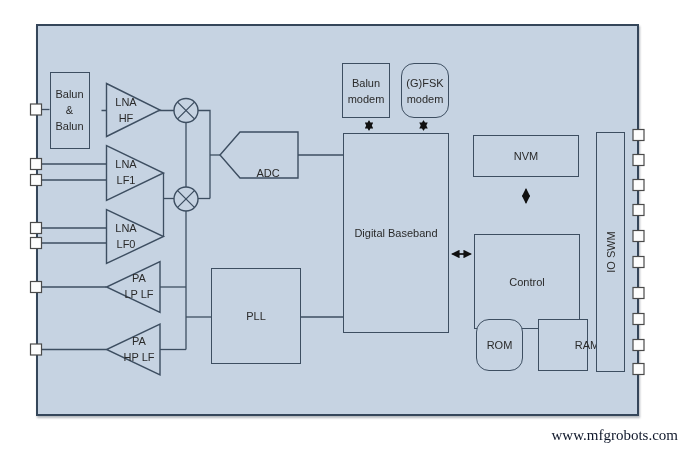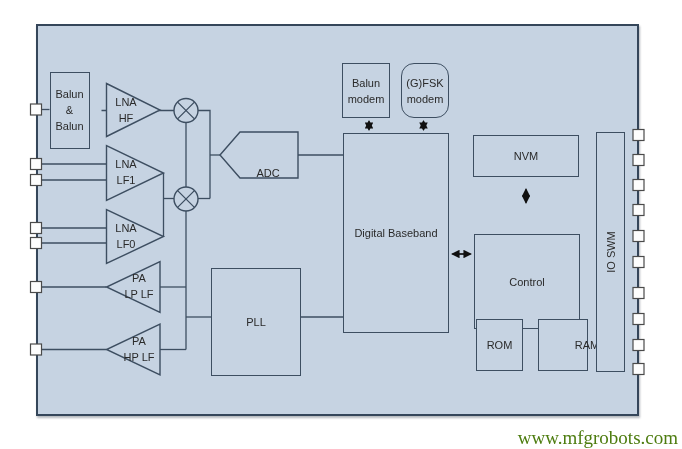--- a/index.html
+++ b/index.html
@@ -25,21 +25,21 @@
     display:flex;flex-direction:column;align-items:center;justify-content:center;
     font-size:11px;line-height:16px;text-align:center;
   }
   .tri-label{
     position:absolute;text-align:center;font-size:11px;line-height:15.5px;
   }
   .plain-label{position:absolute;text-align:center;font-size:11px;}
   .vertical span{display:inline-block;transform:rotate(-90deg);white-space:nowrap;font-size:11px;}
   #watermark{
     position:absolute;left:500px;top:427px;width:178px;text-align:right;
-    font-family:"Liberation Serif",serif;font-size:19px;color:#4d7c0f;
+    font-family:"Liberation Serif",serif;font-size:15px;color:#0f172a;
   }
 </style>
 </head>
 <body>
 
 <div id="stage">
 
   <div id="chip"></div>
 
   <svg id="overlay" viewBox="0 0 682 449">
@@ -117,21 +117,21 @@
         <rect x="633" y="339.5" width="11" height="11" class="pin"></rect>
         <rect x="633" y="363.5" width="11" height="11" class="pin"></rect>
       </g>
   </svg>
 
   <div class="box" style="left:49.5px;top:71.5px;width:40px;height:77px;">
     <span>Balun &amp;</span>
     <span>Balun</span>
   </div>
 
-  <div class="box" style="left:211px;top:268px;width:90px;height:108px;">
+  <div class="box" style="left:211px;top:268px;width:90px;height:96px;">
     <span>PLL</span>
   </div>
 
   <div class="box" style="left:343px;top:133px;width:106px;height:200px;">
     <span>Digital Baseband</span>
   </div>
 
   <div class="box" style="left:342px;top:63px;width:48px;height:55px;">
     <span>Balun</span>
     <span>modem</span>
@@ -143,21 +143,21 @@
   </div>
 
   <div class="box" style="left:473px;top:135px;width:106px;height:42px;">
     <span>NVM</span>
   </div>
 
   <div class="box" style="left:474px;top:190px;width:106px;height:95px;margin-top:44px;">
     <span>Control</span>
   </div>
 
-  <div class="box" style="left:476px;top:319px;width:47px;height:52px;">
+  <div class="box" style="left:476px;top:319px;width:47px;height:52px;border-radius:13px;">
     <span>ROM</span>
   </div>
 
   <div class="box" style="left:538px;top:319px;width:44px;height:52px;padding-left:48px;">
     <span>RAM</span>
   </div>
 
   <div class="box vertical" style="left:596px;top:132px;width:29px;height:240px;">
     <span>IO SWM</span>
   </div>

